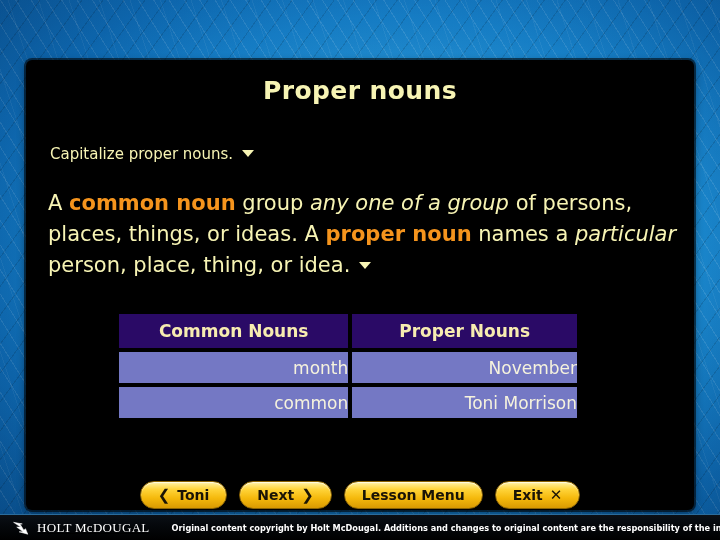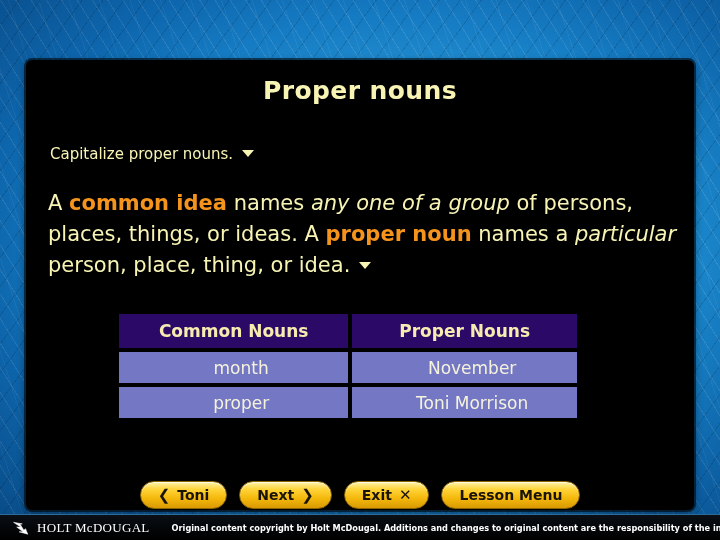--- a/index.html
+++ b/index.html
@@ -121,21 +121,21 @@
     font-weight: bold;
     text-align: center;
     height: 34px;
     padding: 0 8px;
     border: 2px solid #000000;
   }
   #noun-table td {
     background: #7478c4;
     color: #f6f3dd;
     font-size: 17px;
-    text-align: center;
+    text-align: right;
     height: 31px;
     padding: 0 0 0 15px;
     border: 2px solid #000000;
   }
   #noun-table .col-common { width: 234px; }
   #noun-table .col-proper { width: 228px; }
 
   
   #navbar {
     position: absolute;
@@ -225,63 +225,63 @@
 
   <div id="content-panel">
 
     <div id="slide-title">Proper nouns</div>
 
     <div id="bullet-line">
       <span>Capitalize proper nouns.</span><span class="tri-marker"></span>
     </div>
 
     <div id="definition">
-      <span>A </span><span class="kw">common idea</span><span> names </span><span class="it">any one of a group</span><span> of persons, places, things, or ideas. A </span><span class="kw">proper noun</span><span> names a </span><span class="it">particular</span><span> person, place, thing, or idea.</span><span class="tri-marker"></span>
+      <span>A </span><span class="kw">common noun</span><span> group </span><span class="it">any one of a group</span><span> of persons, places, things, or ideas. A </span><span class="kw">proper noun</span><span> names a </span><span class="it">particular</span><span> person, place, thing, or idea.</span><span class="tri-marker"></span>
     </div>
 
     <table id="noun-table">
       <thead>
         <tr>
           <th class="col-common">Common Nouns</th>
           <th class="col-proper">Proper Nouns</th>
         </tr>
       </thead>
       <tbody>
         <tr>
           <td>month</td>
           <td>November</td>
         </tr>
         <tr>
-          <td>proper</td>
+          <td>common</td>
           <td>Toni Morrison</td>
         </tr>
       </tbody>
     </table>
 
   </div>
 
   <div id="navbar">
 
     <div class="nav-btn">
       <span class="chev">❮</span>
       <span>Toni</span>
     </div>
 
     <div class="nav-btn">
       <span>Next</span>
       <span class="chev">❯</span>
     </div>
 
     <div class="nav-btn">
+      <span>Lesson Menu</span>
+    </div>
+
+    <div class="nav-btn">
       <span>Exit</span>
       <span class="xmark">✕</span>
-    </div>
-
-    <div class="nav-btn">
-      <span>Lesson Menu</span>
     </div>
 
   </div>
 
   <div id="footer">
     <div id="footer-logo">
       <svg id="footer-logo-mark" viewBox="0 0 24 19">
         <path d="M2 3 L11 9 L6 9 L14 15 L9 15 L20 18 L17 11 L15 13 L10 5 L13 5 Z" fill="#ffffff" stroke="#ffffff" stroke-width="0.7" stroke-linejoin="round"></path>
       </svg>
       <span id="footer-brand">HOLT McDOUGAL</span>

